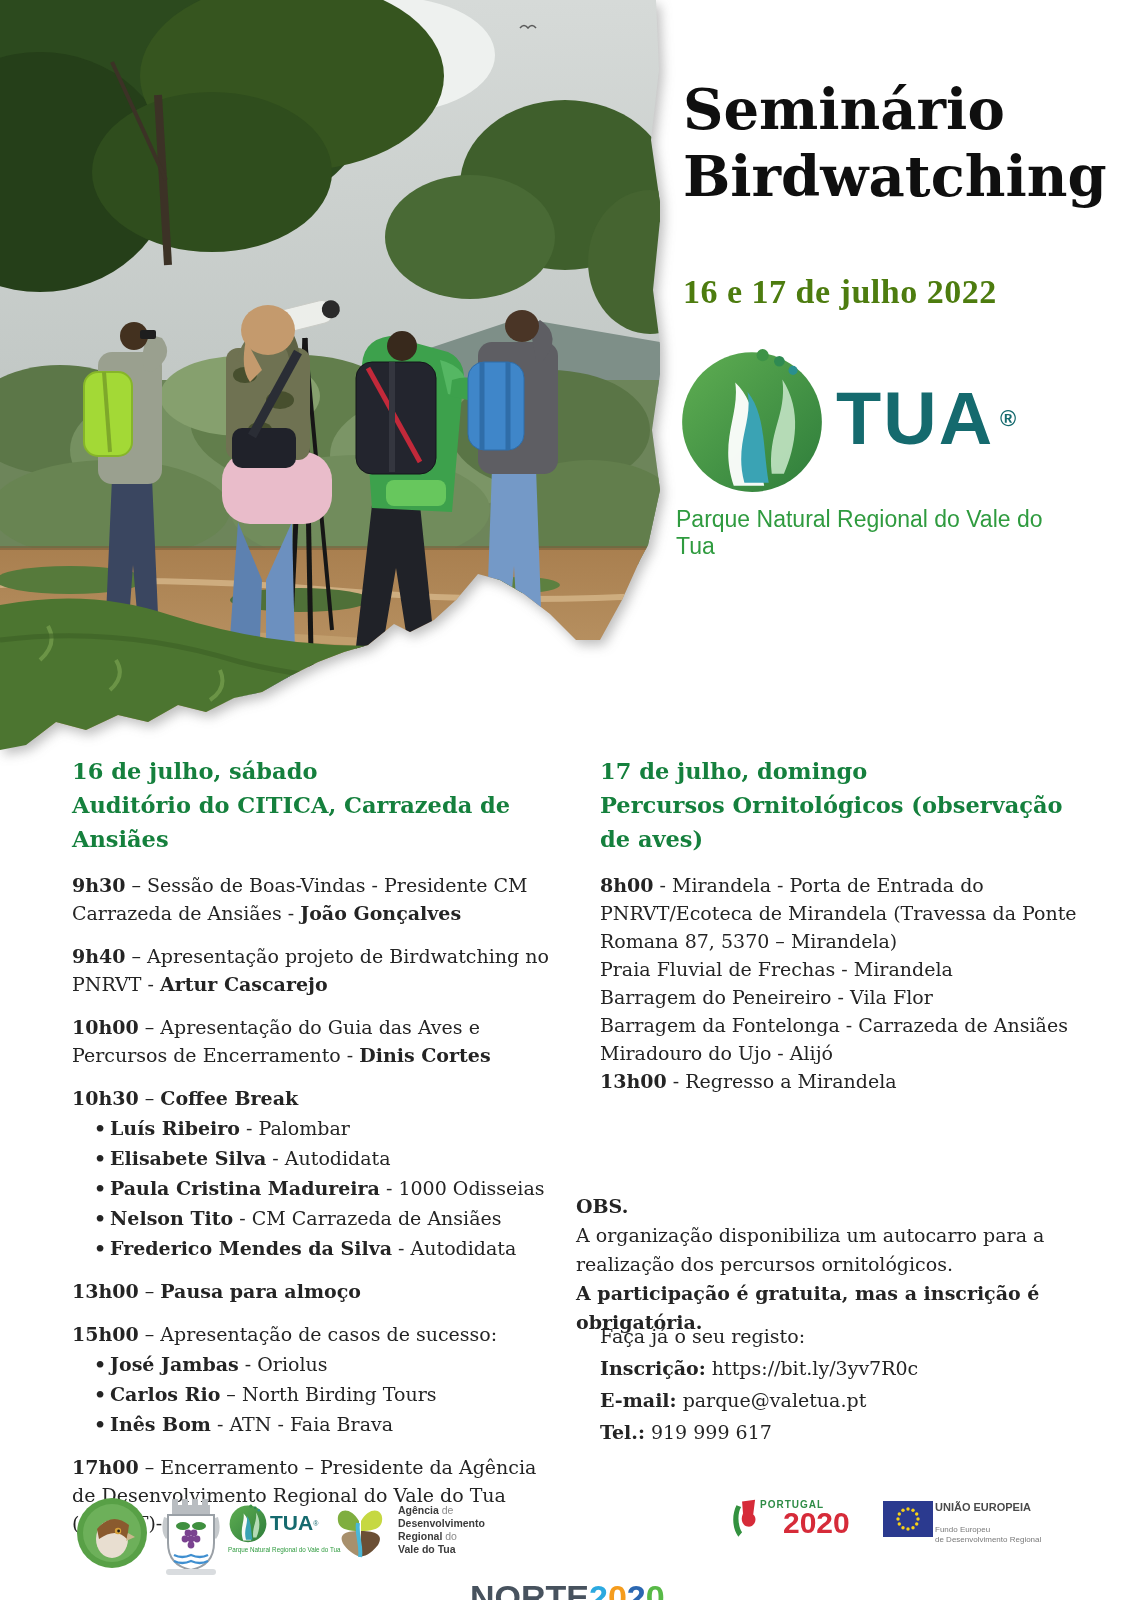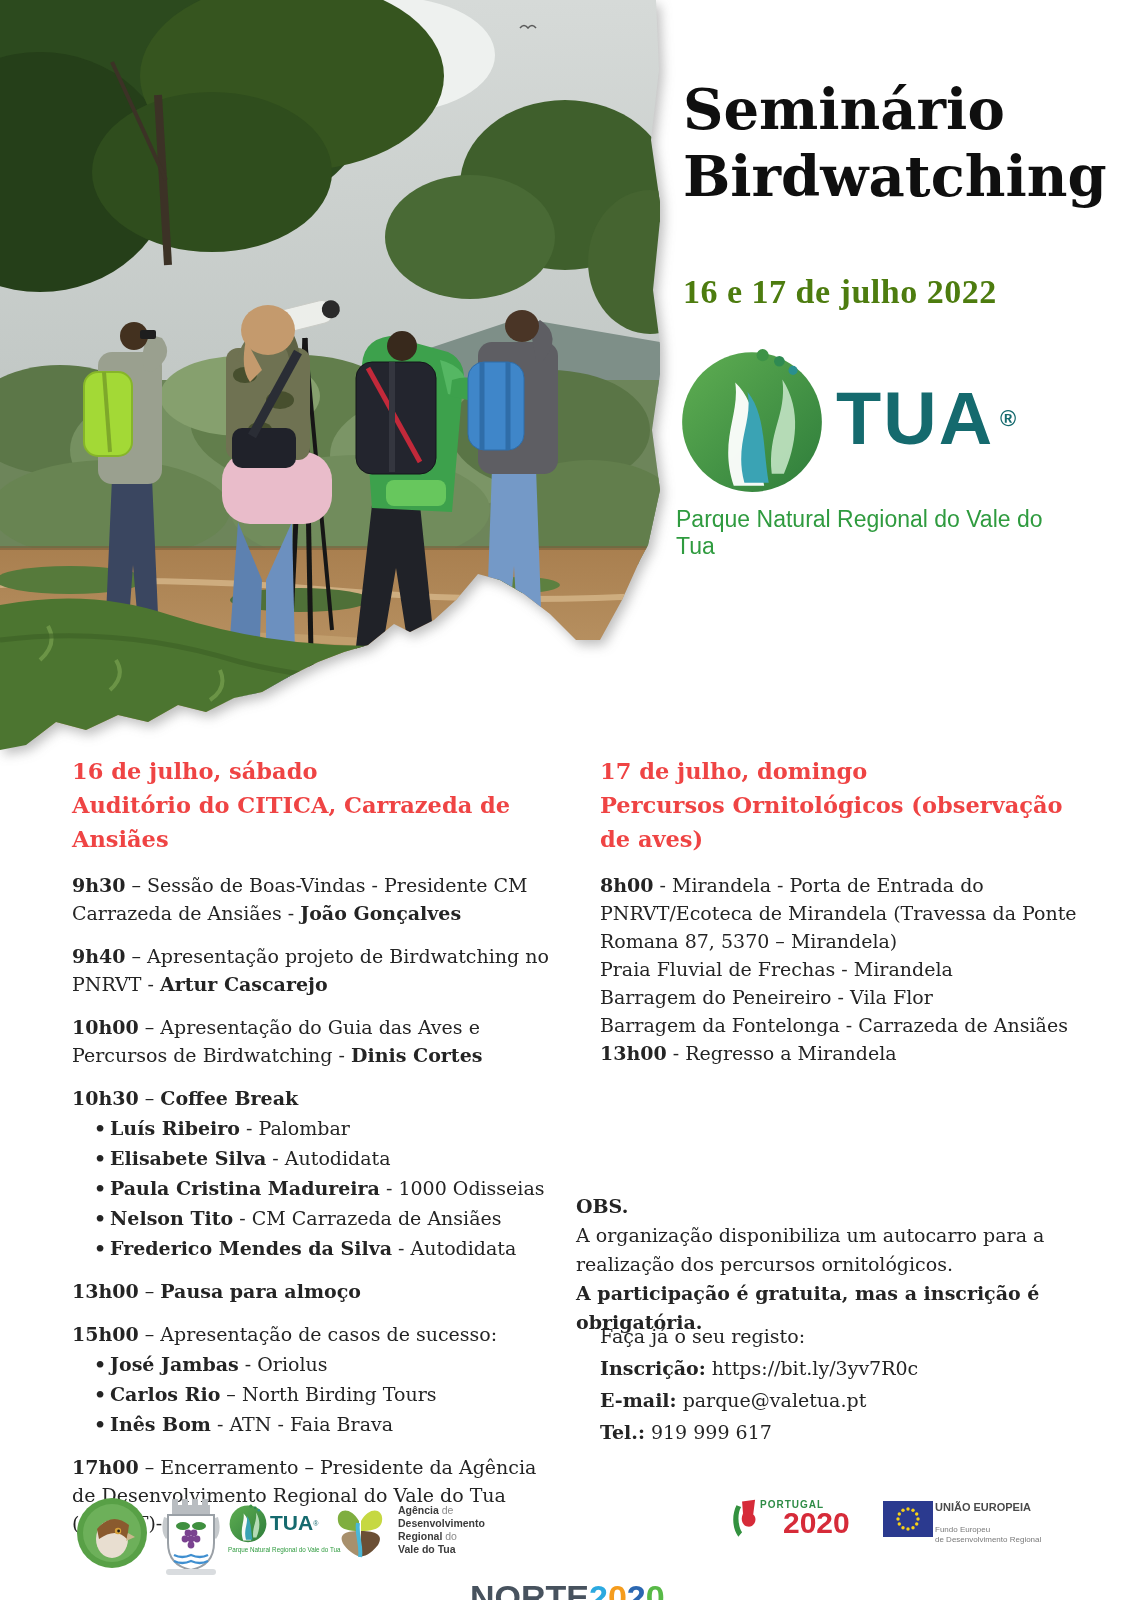--- a/index.html
+++ b/index.html
@@ -33,21 +33,21 @@
             color:#156a6e;letter-spacing:2px;margin-left:8px;line-height:1;}
   .tua-reg{font-family:"Liberation Sans",sans-serif;font-weight:700;font-size:22px;
            color:#156a6e;vertical-align:38px;margin-left:6px;}
   .tua-caption{margin-top:8px;font-family:"Liberation Sans",sans-serif;font-size:23px;
                color:#2f9b3f;}
 
   
   .col{position:absolute;font-size:19px;line-height:28px;}
   .col-left{left:72px;top:754px;width:480px;}
   .col-right{left:600px;top:754px;width:494px;}
-  .col-heading{font-size:22.5px;font-weight:700;line-height:34px;margin-bottom:6px;color:#ef4444;}
+  .col-heading{font-size:22.5px;font-weight:700;line-height:34px;margin-bottom:6px;color:#15803d;}
   .b{font-weight:700;}
   .sched-item.para{margin-top:15px;}
   .sched-item.line{margin-top:0;}
   .sched-item.bullet{display:flex;margin-top:2px;}
   .sched-item.bullet .marker{width:16px;margin-left:22px;font-weight:700;flex:0 0 auto;}
   .sched-item.bullet .txt{flex:1;}
   .obs-block{position:absolute;left:576px;top:1192px;width:500px;font-size:19px;line-height:29px;}
   .reg-block{position:absolute;left:600px;top:1320px;width:500px;font-size:19px;line-height:32px;}
 
   
@@ -227,21 +227,21 @@
 </div>
 
 <div class="col col-left">
   <div class="col-heading">
     <div>16 de julho, sábado</div>
     <div>Auditório do CITICA, Carrazeda de Ansiães</div>
   </div>
   <div>
       <div class="sched-item para"><span class="txt"><span class="b">9h30</span><span> – Sessão de Boas-Vindas - Presidente CM Carrazeda de Ansiães - </span><span class="b">João Gonçalves</span></span></div>
       <div class="sched-item para"><span class="txt"><span class="b">9h40</span><span> – Apresentação projeto de Birdwatching no PNRVT -  </span><span class="b">Artur Cascarejo</span></span></div>
-      <div class="sched-item para"><span class="txt"><span class="b">10h00</span><span> – Apresentação do Guia das Aves e Percursos de Birdwatching - </span><span class="b">Dinis Cortes</span></span></div>
+      <div class="sched-item para"><span class="txt"><span class="b">10h00</span><span> – Apresentação do Guia das Aves e Percursos de Encerramento - </span><span class="b">Dinis Cortes</span></span></div>
       <div class="sched-item para"><span class="txt"><span class="b">10h30</span><span> – </span><span class="b">Coffee Break</span></span></div>
       <div class="sched-item bullet">
         <span class="marker">•</span>
         <span class="txt"><span class="b">Luís Ribeiro</span><span> - Palombar</span></span>
       </div>
       <div class="sched-item bullet">
         <span class="marker">•</span>
         <span class="txt"><span class="b">Elisabete Silva</span><span> - Autodidata</span></span>
       </div>
       <div class="sched-item bullet">
@@ -277,20 +277,21 @@
 <div class="col col-right">
   <div class="col-heading">
     <div>17 de julho, domingo</div>
     <div>Percursos Ornitológicos (observação de aves)</div>
   </div>
   <div>
       <div class="sched-item para"><span class="txt"><span class="b">8h00</span><span> - Mirandela - Porta de Entrada do PNRVT/Ecoteca de Mirandela (Travessa da Ponte Romana 87, 5370 – Mirandela)</span></span></div>
       <div class="sched-item line"><span class="txt"><span>Praia Fluvial de Frechas -  Mirandela</span></span></div>
       <div class="sched-item line"><span class="txt"><span>Barragem do Peneireiro - Vila Flor</span></span></div>
       <div class="sched-item line"><span class="txt"><span>Barragem da Fontelonga - Carrazeda de Ansiães</span></span></div>
+      <div class="sched-item line"><span class="txt"><span>Miradouro do Ujo -  Alijó</span></span></div>
       <div class="sched-item line"><span class="txt"><span class="b">13h00</span><span> - Regresso a Mirandela</span></span></div>
     </div>
 </div>
 
 <div class="obs-block">
     <div class="sched-item line"><span class="txt"><span class="b">OBS.</span></span></div>
     <div class="sched-item line"><span class="txt"><span>A organização disponibiliza um autocarro para a realização dos percursos ornitológicos.</span></span></div>
     <div class="sched-item line"><span class="txt"><span class="b">A participação é gratuita, mas a inscrição é obrigatória.</span></span></div>
   </div>
 <div class="reg-block">

